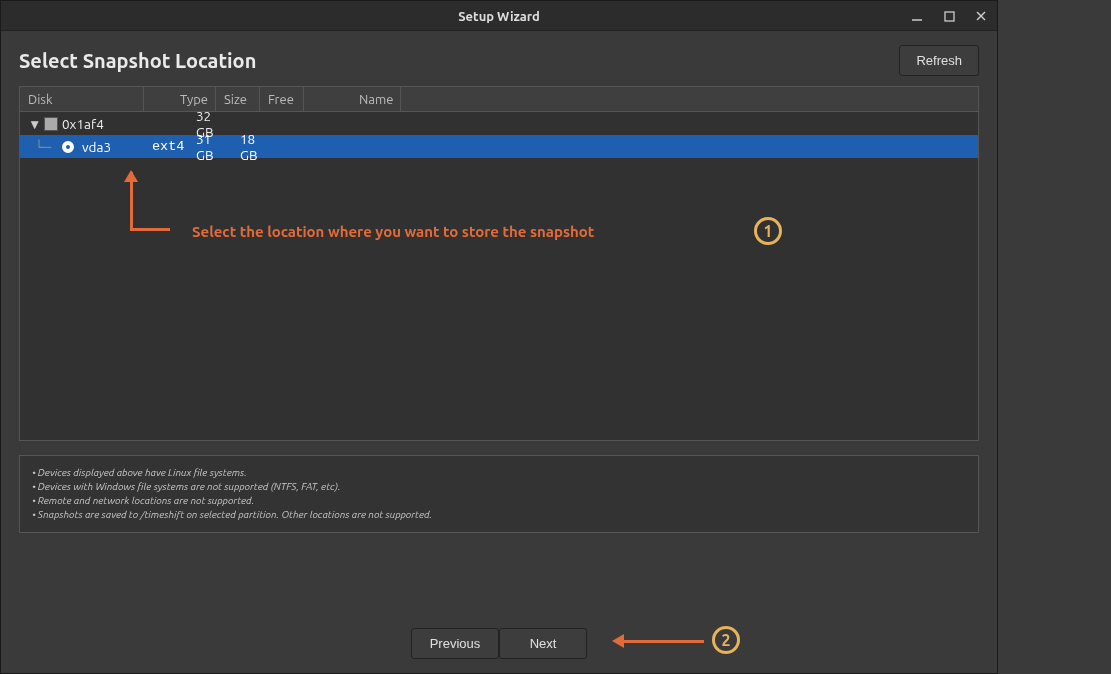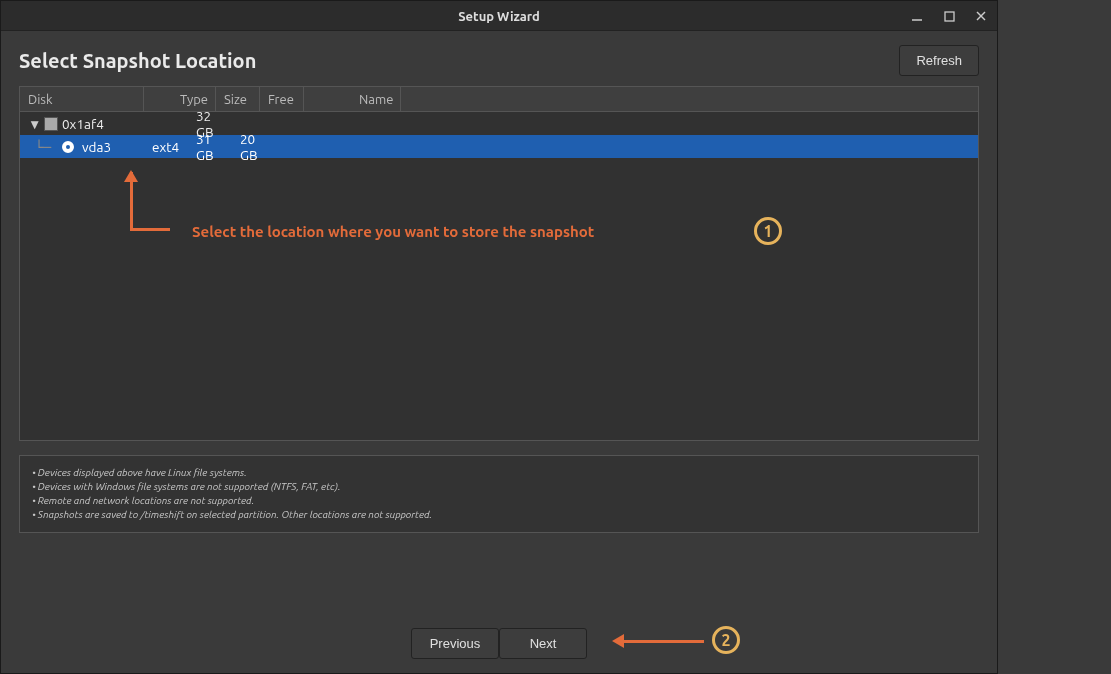--- a/index.html
+++ b/index.html
@@ -108,21 +108,21 @@
   .row {
     display: flex;
     font-size: 13.5px;
     color: #eee;
     height: 23px;
     align-items: center;
   }
   .row.selected { background: #1f5fb0; color: #fff; }
   .td { padding: 0 8px; }
   .disk-cell { width: 124px; display: flex; align-items: center; gap: 4px; }
-  .type-cell { width: 44px; }
+  .type-cell { width: 44px; font-family: Liberation Mono, monospace; }
   .size-cell { width: 44px; }
   .free-cell { width: 44px; }
   .name-cell { width: 50px; }
   .label-cell { flex: 1; }
   .expander {
     display: inline-block;
     width: 12px;
     text-align: center;
     color: #ccc;
   }
@@ -282,21 +282,21 @@
         </div>
 
         <div class="row selected">
           <div class="td disk-cell">
             <span class="tree-branch">└─</span>
             <span class="radio-dot on"></span>
             <span style="margin-left:4px">vda3</span>
           </div>
           <div class="td type-cell">ext4</div>
           <div class="td size-cell">31 GB</div>
-          <div class="td free-cell">20 GB</div>
+          <div class="td free-cell">18 GB</div>
           <div class="td name-cell"></div>
           <div class="td label-cell"></div>
         </div>
 
       </div>
     </div>
 
     <div class="notes">
       <div>• Devices displayed above have Linux file systems.</div>
       <div>• Devices with Windows file systems are not supported (NTFS, FAT, etc).</div>

